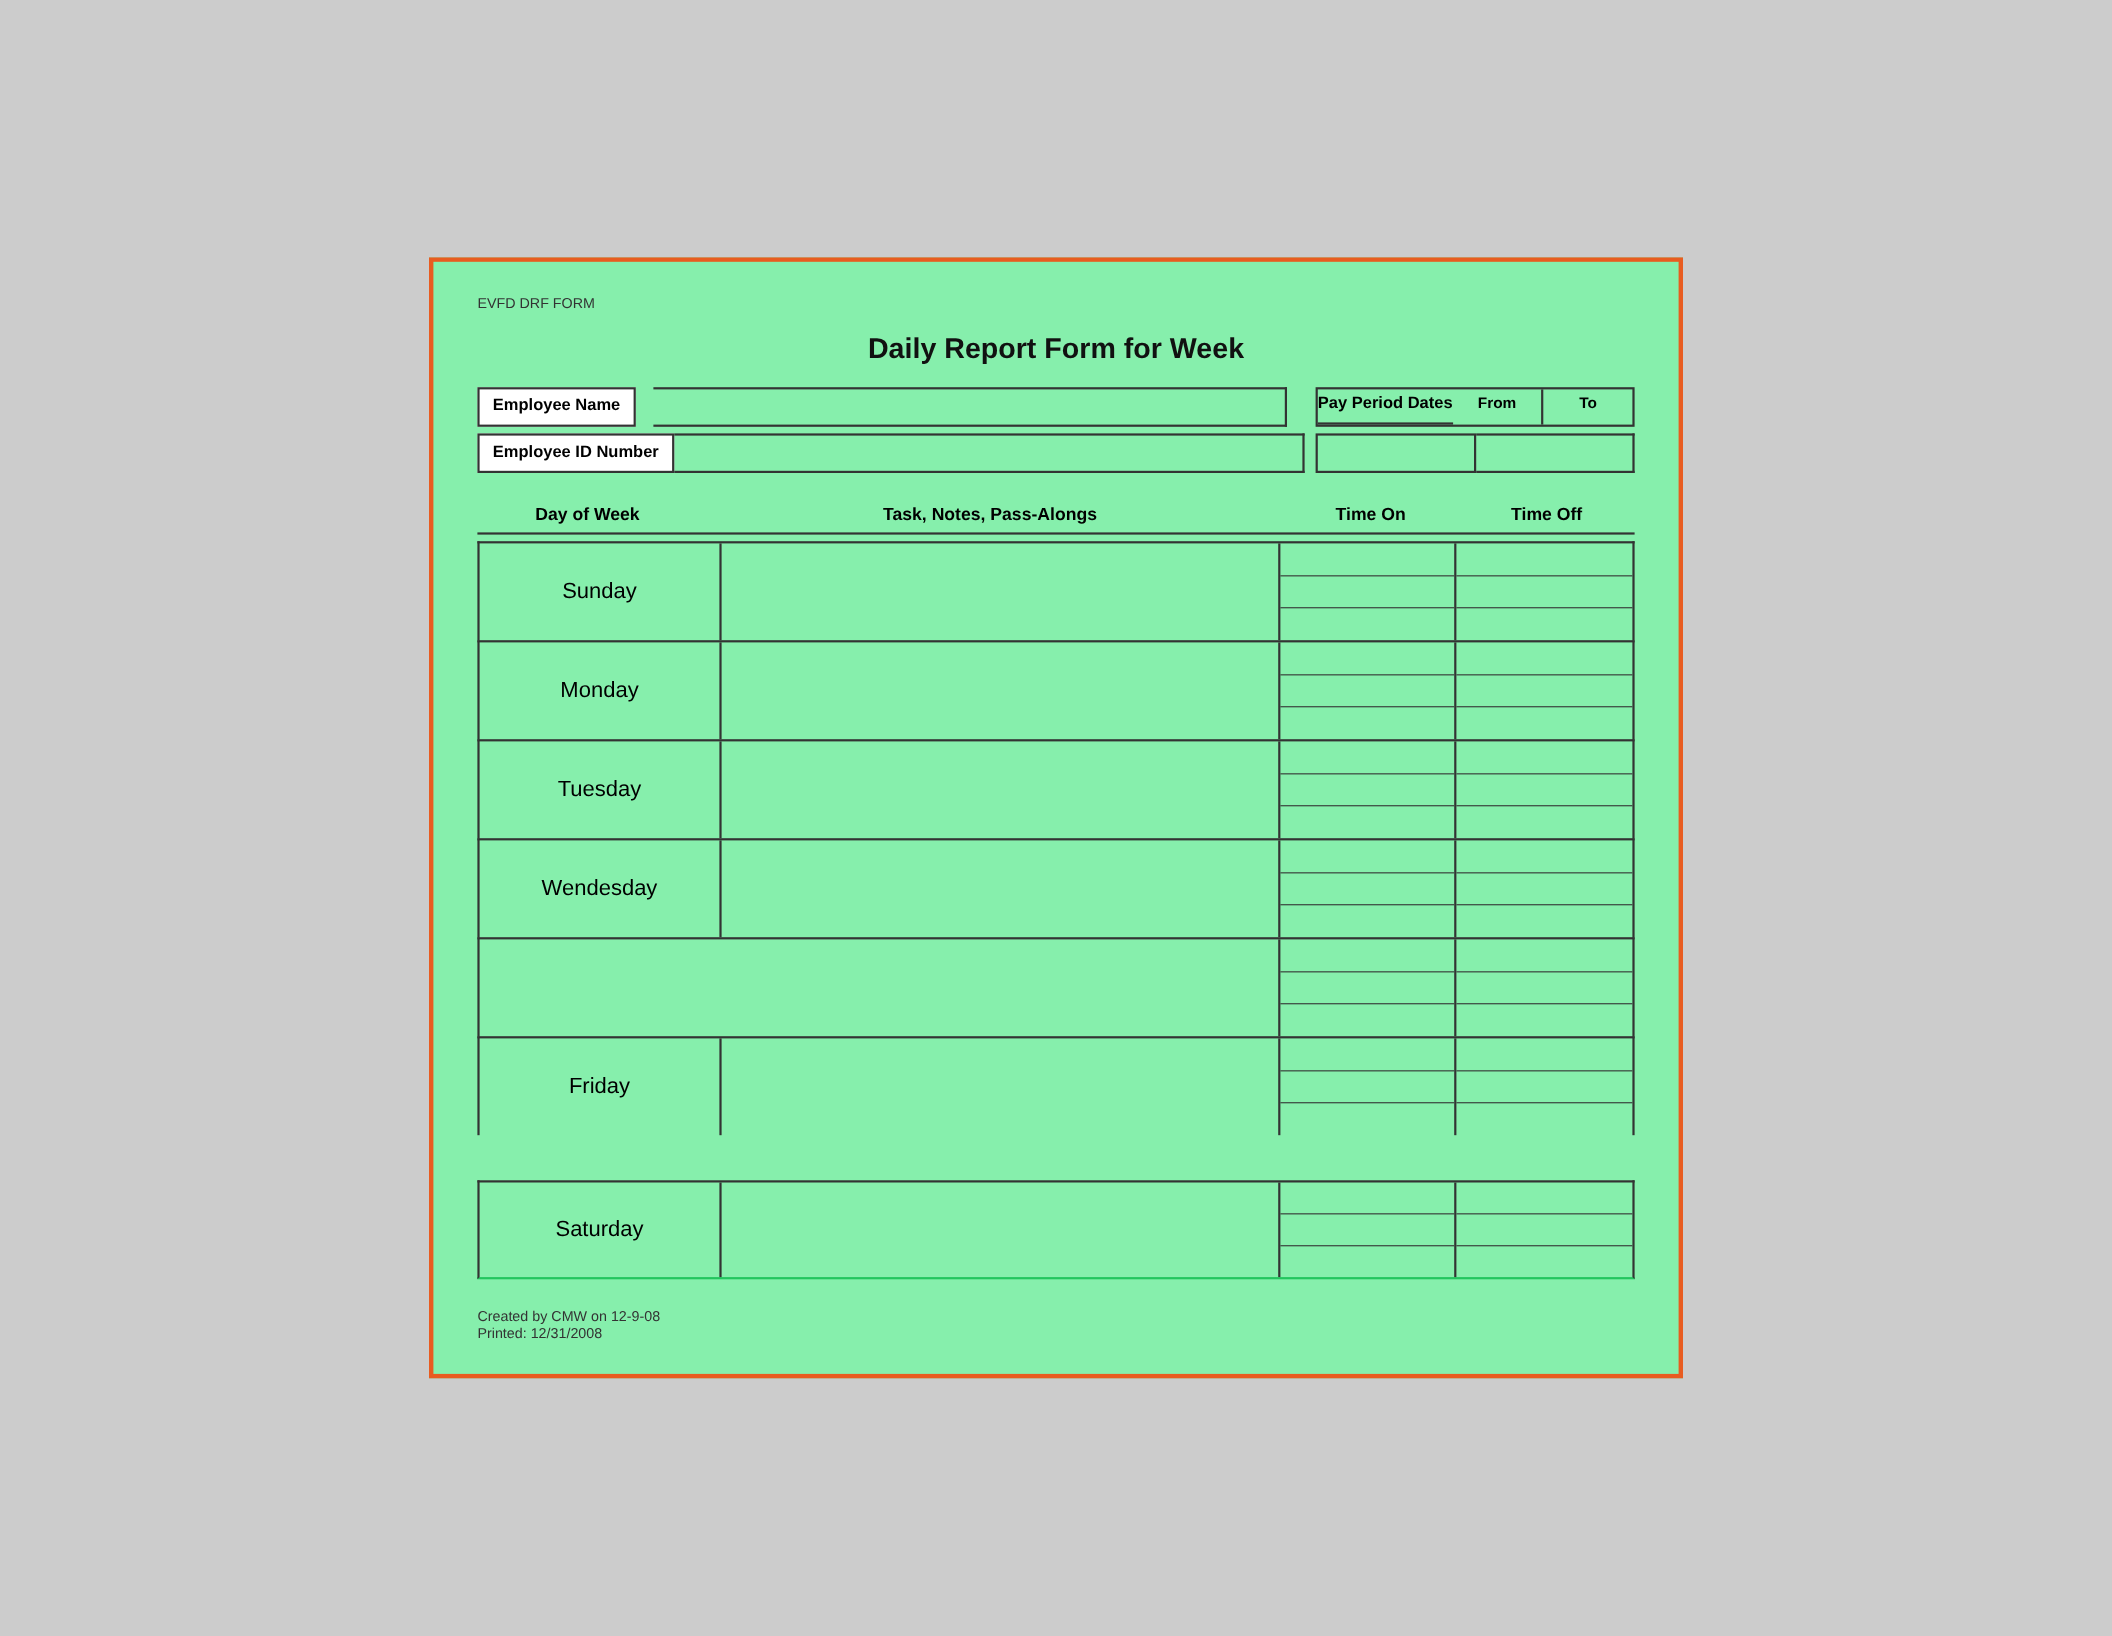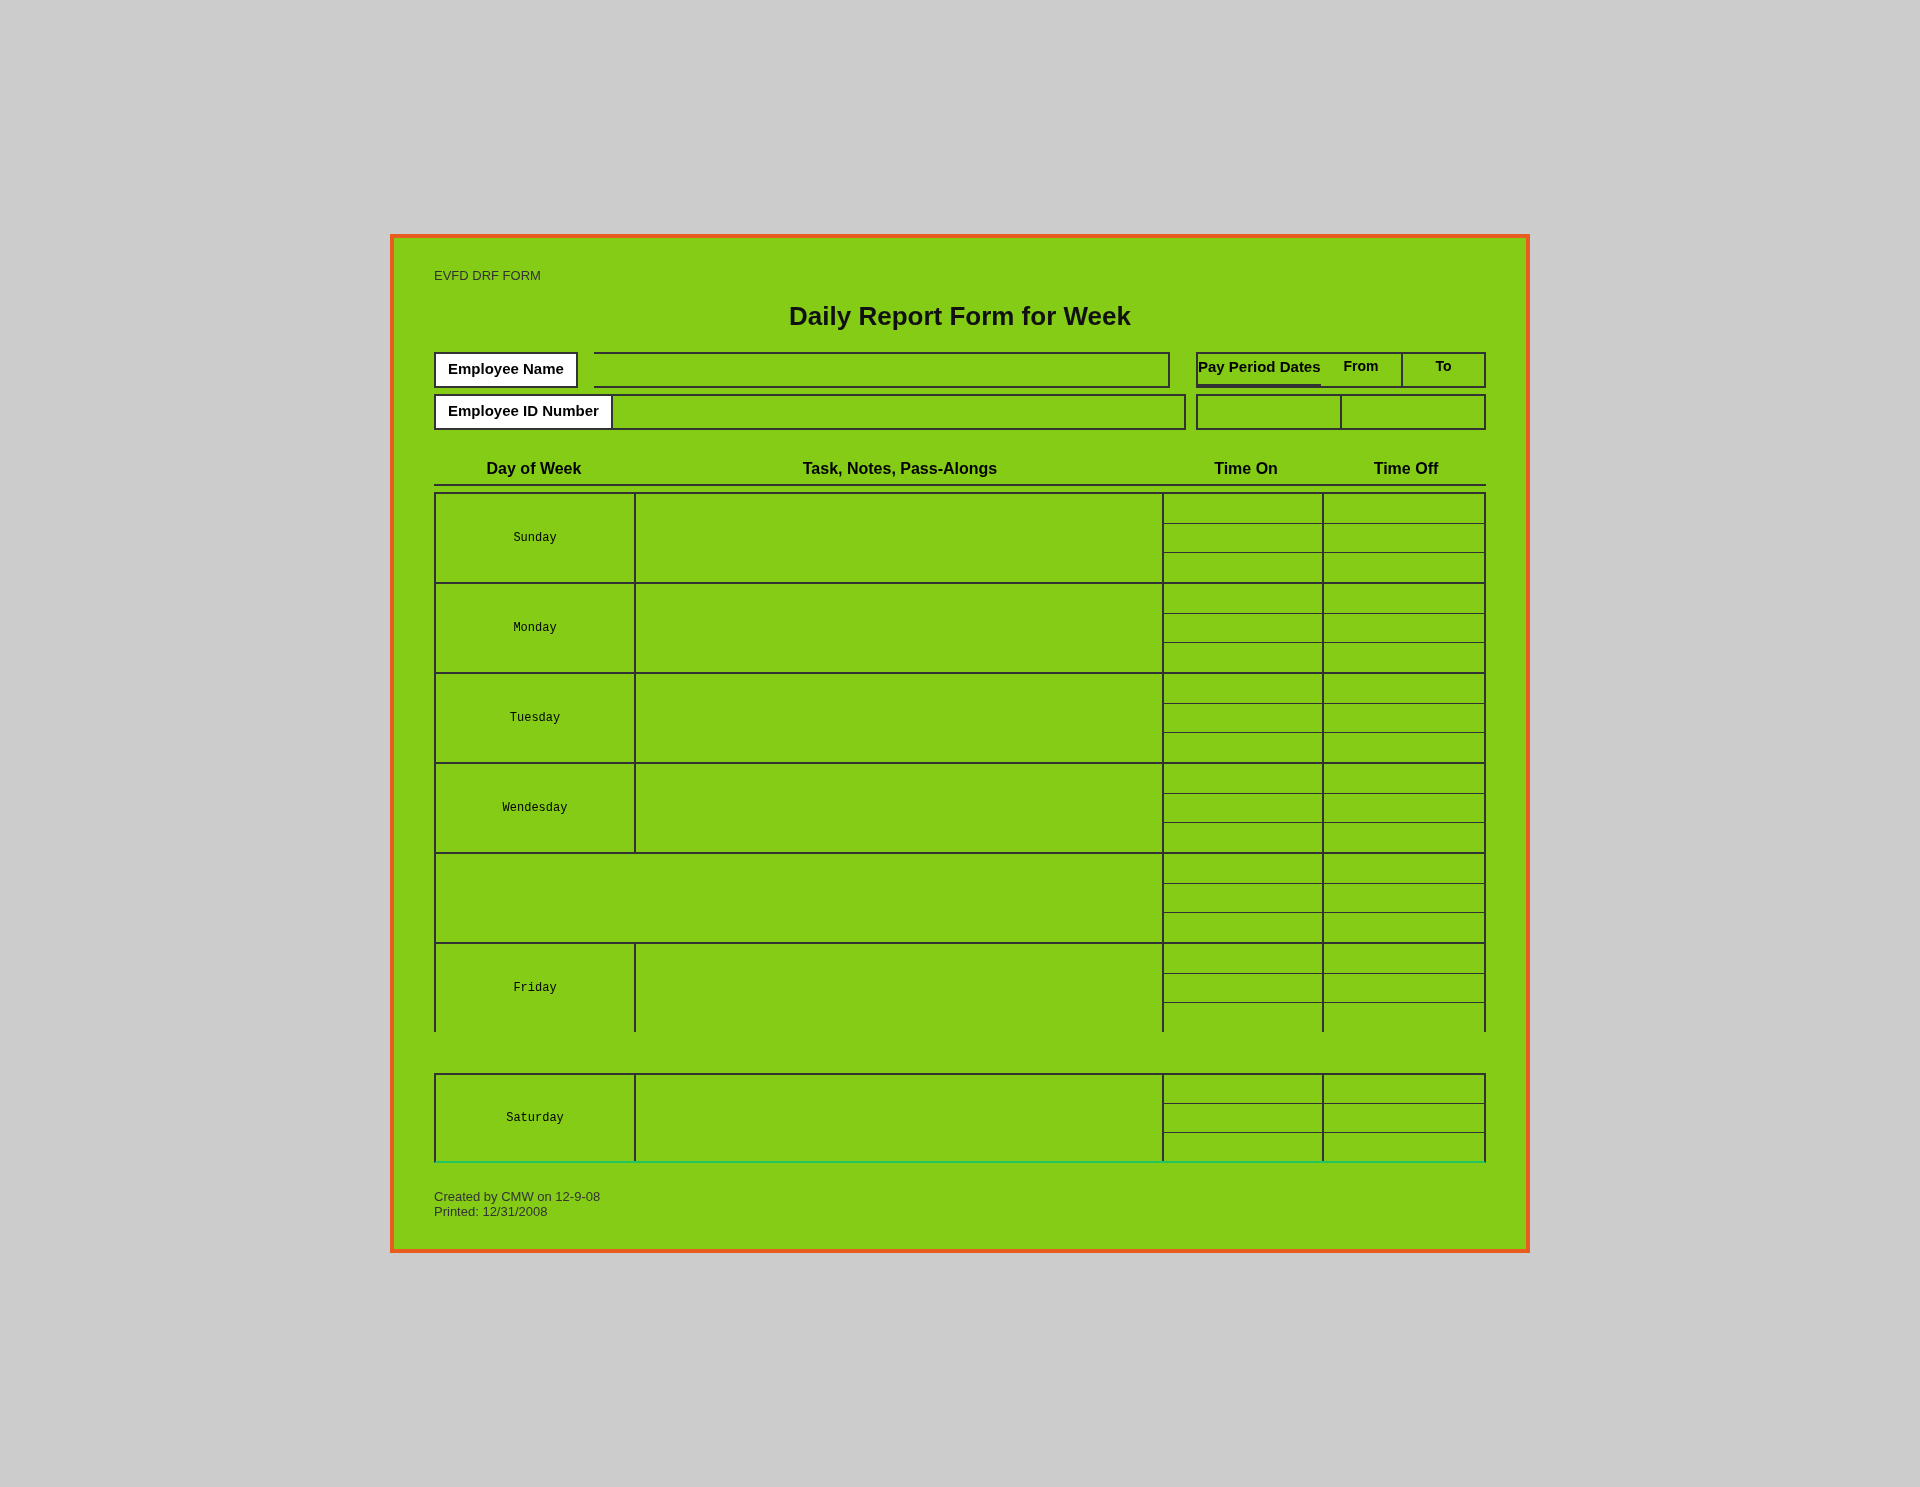--- a/index.html
+++ b/index.html
@@ -12,21 +12,21 @@
       background: #ccc;
       display: flex;
       justify-content: center;
       align-items: center;
       min-height: 100vh;
       font-family: Arial, sans-serif;
     }
 
     .page-wrapper {
       width: 1140px;
-      background: #84cc16;
+      background: #86efac;
       border: 4px solid #e85c20;
       padding: 30px 40px 30px 40px;
       position: relative;
     }
 
     .form-label-top {
       font-size: 13px;
       color: #333;
       margin-bottom: 18px;
     }
@@ -172,27 +172,26 @@
       border-bottom: none;
       min-height: 90px;
     }
 
     .day-row:last-child {
       border-bottom: 2px solid #22c55e;
       margin-top: 41px;
     }
 
     .day-name-cell {
-      width: 200px;
+      width: 220px;
       display: flex;
       align-items: center;
       justify-content: center;
-      font-size: 12px;
+      font-size: 20px;
       border-right: 2px solid #333;
-      font-family: Liberation Mono, monospace;
     }
 
     .task-cell {
       flex: 1;
       border-right: 2px solid #333;
     }
 
     .time-col {
       width: 160px;
       display: flex;

